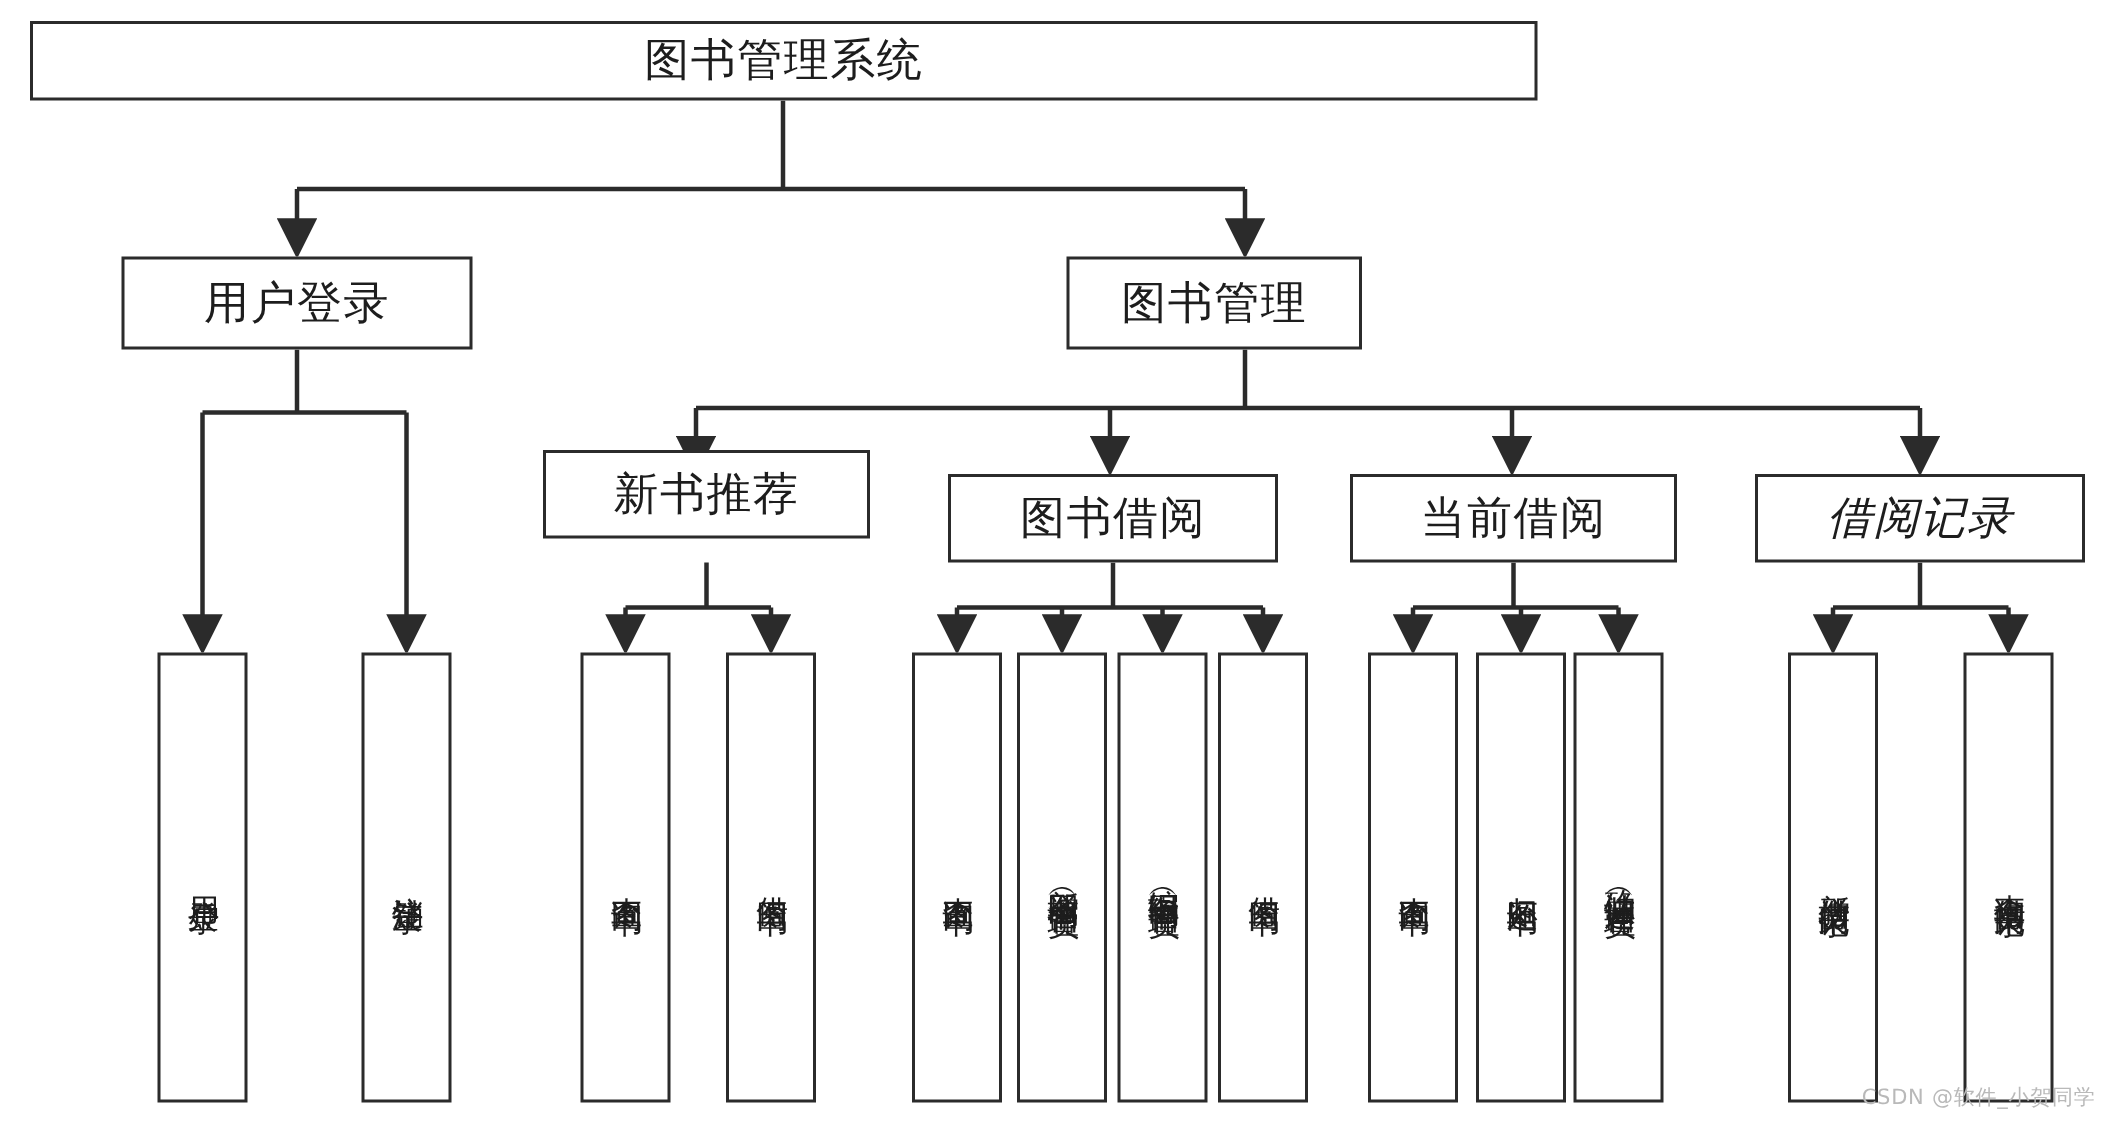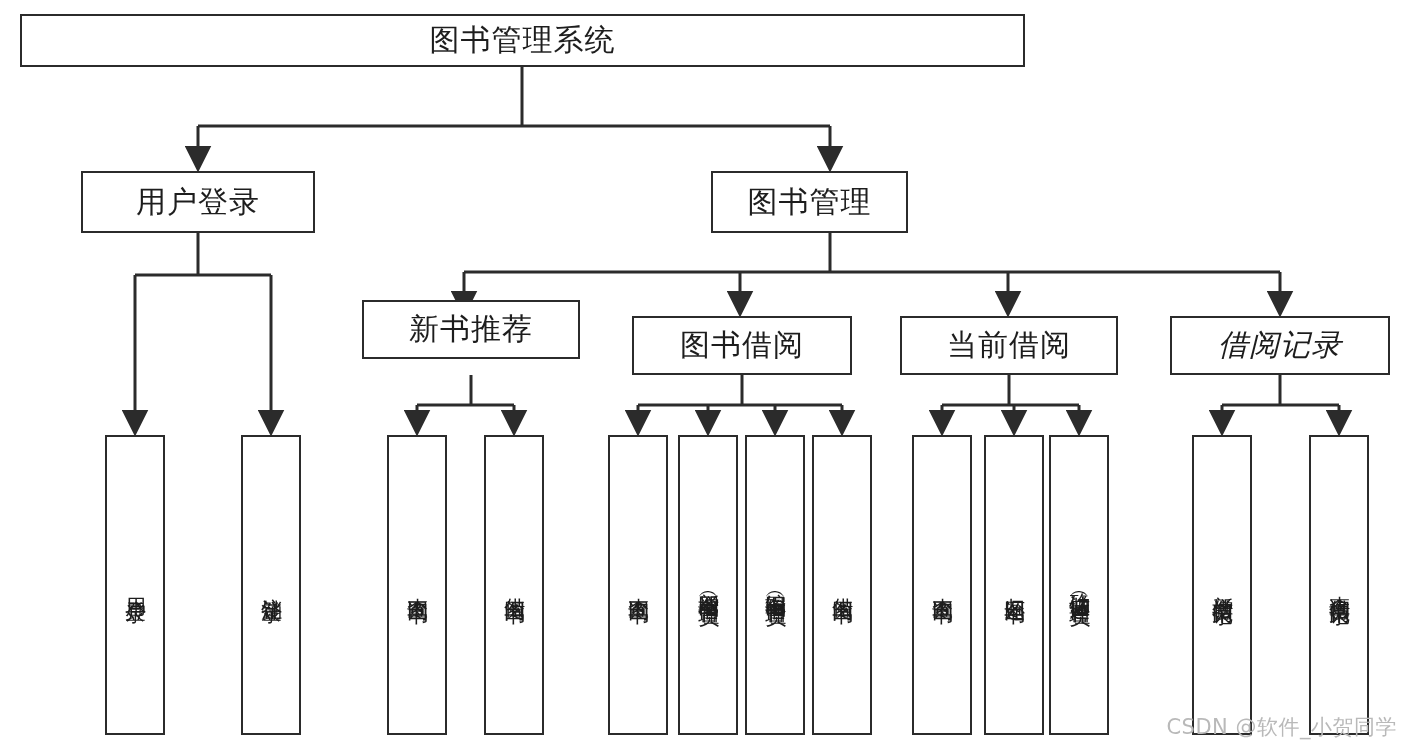--- a/index.html
+++ b/index.html
@@ -55,21 +55,21 @@
   .node.vert .vtext {
     writing-mode: vertical-rl;
     text-orientation: upright;
     display: block;
     max-height: 100%;
   }
   .watermark {
     position: absolute;
     right: 8px;
     bottom: 6px;
-    font-size: 21px;
+    font-size: 14px;
     color: #b9b9b9;
     letter-spacing: 0.5px;
     z-index: 3;
     white-space: nowrap;
   }
 </style>
 </head>
 <body>
 
 <div id="canvas">

